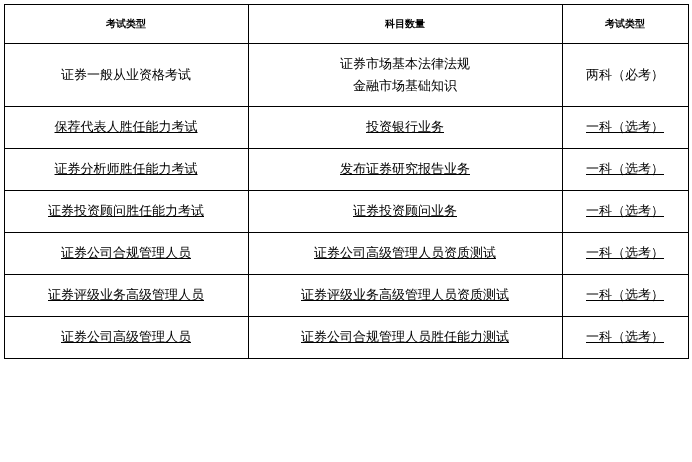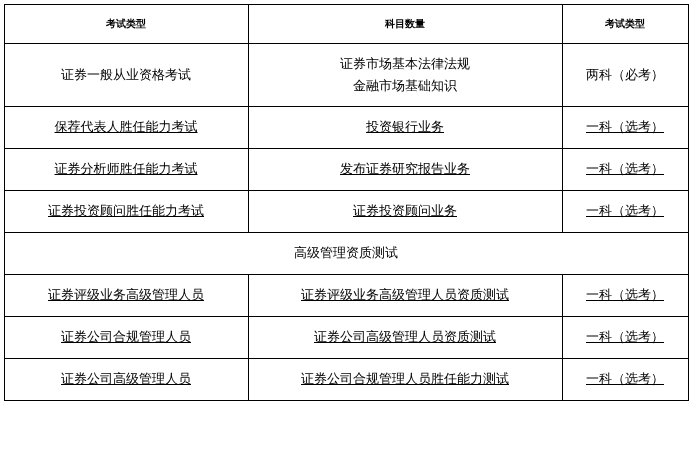--- a/index.html
+++ b/index.html
@@ -91,30 +91,27 @@
         <td class="row-normal">证券分析师胜任能力考试</td>
         <td class="row-normal">发布证券研究报告业务</td>
         <td class="row-normal">一科（选考）</td>
       </tr>
       <tr>
         <td class="row-normal">证券投资顾问胜任能力考试</td>
         <td class="row-normal">证券投资顾问业务</td>
         <td class="row-normal">一科（选考）</td>
       </tr>
       <tr>
-        <td class="section" colspan="3">高级管理资质测试</td>
+        <td class="row-normal">证券公司合规管理人员</td>
+        <td class="row-normal">证券公司高级管理人员资质测试</td>
+        <td class="row-normal">一科（选考）</td>
       </tr>
       <tr>
         <td class="row-normal">证券评级业务高级管理人员</td>
         <td class="row-normal">证券评级业务高级管理人员资质测试</td>
-        <td class="row-normal">一科（选考）</td>
-      </tr>
-      <tr>
-        <td class="row-normal">证券公司合规管理人员</td>
-        <td class="row-normal">证券公司高级管理人员资质测试</td>
         <td class="row-normal">一科（选考）</td>
       </tr>
       <tr>
         <td class="row-normal">证券公司高级管理人员</td>
         <td class="row-normal">证券公司合规管理人员胜任能力测试</td>
         <td class="row-normal">一科（选考）</td>
       </tr>
     </tbody>
   </table>
 </div>

